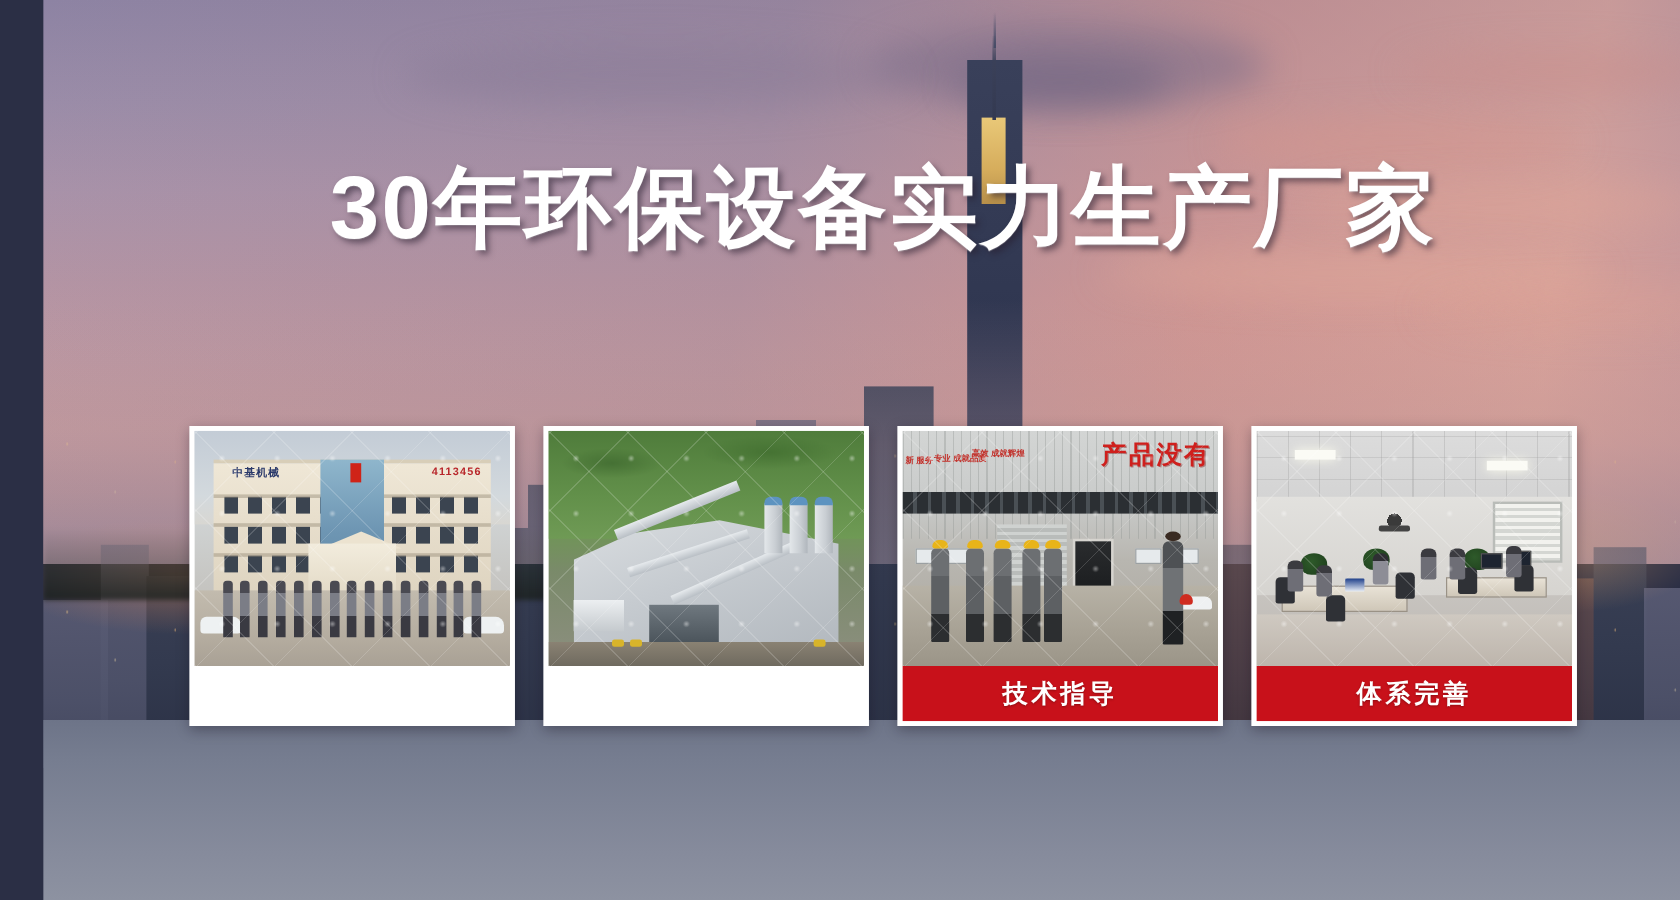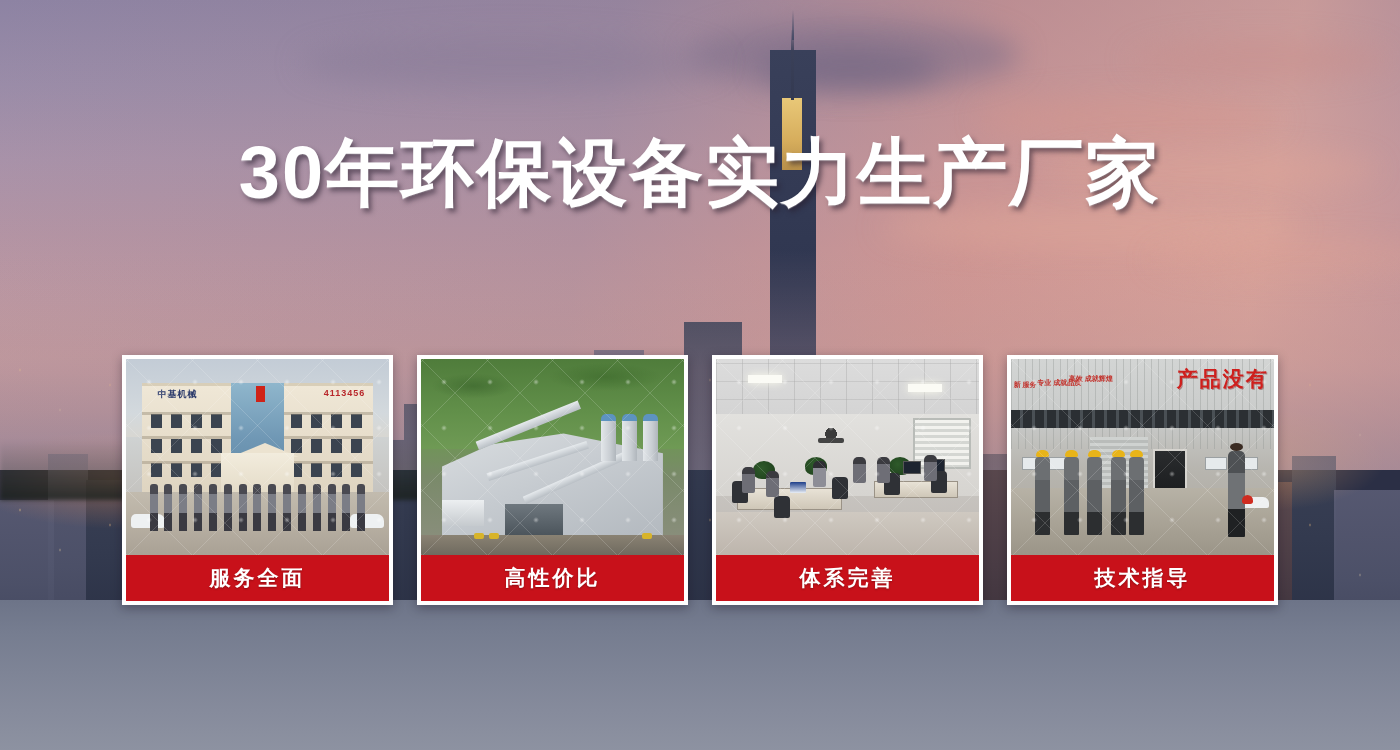--- a/index.html
+++ b/index.html
@@ -4,21 +4,21 @@
 <style>
   * { margin:0; padding:0; box-sizing:border-box; }
   html,body { width:1400px; height:750px; overflow:hidden; }
   body {
     font-family:"Liberation Sans","DejaVu Sans",sans-serif;
     background:#2b2f45;
     position:relative;
   }
 
   
-  .stage { position:absolute; inset:0; overflow:hidden; }
+  .stage { position:absolute; inset:0; overflow:hidden;margin-left:36px; }
 
   .sky {
     position:absolute; left:0; top:0; width:1400px; height:470px;
     background:
       linear-gradient(100deg,
         rgba(128,118,150,0.0) 0%,
         rgba(173,133,140,0.25) 42%,
         rgba(226,150,133,0.55) 68%,
         rgba(236,168,147,0.62) 88%,
         rgba(214,150,142,0.45) 100%),
@@ -411,21 +411,20 @@
             <div class="person"></div>
           <div class="person"></div>
             <div class="person"></div>
             <div class="person"></div>
           <div class="person"></div>
             <div class="person"></div>
             <div class="person"></div>
         </div>
         <div class="mesh"></div>
       </div>
-      <div class="caption">服务全面</div>
     </div>
 
     <div class="card">
       <div class="photo p2">
         <div class="fields"></div>
         <div class="plant"></div>
         <div class="conv cv1"></div>
           <div class="conv cv2"></div>
           <div class="conv cv3"></div>
         <div class="silo s1"></div>
@@ -435,21 +434,51 @@
           <div class="silocap s2"></div>
           <div class="silocap s3"></div>
         <div class="shed sh1"></div>
           <div class="shed sh2"></div>
         <div class="road"></div>
         <div class="exc e1"></div>
           <div class="exc e2"></div>
           <div class="exc e3"></div>
         <div class="mesh"></div>
       </div>
-      <div class="caption">高性价比</div>
+    </div>
+
+    <div class="card">
+      <div class="photo p4">
+        <div class="fwall"></div>
+        <div class="bigtxt">产品没有</div>
+        <div class="slog sl1">新
+服务</div>
+        <div class="slog sl2">专业
+成就品质</div>
+        <div class="slog sl3">高效
+成就辉煌</div>
+        <div class="strip"></div>
+        <div class="rollup"></div>
+        <div class="door"></div>
+        <div class="win4 w1"></div>
+          <div class="win4 w2"></div>
+        <div class="win4 w3"></div>
+          <div class="win4 w4"></div>
+        <div class="yard"></div>
+        <div class="car4"></div>
+        <div class="worker wk1"></div>
+          <div class="worker wk2"></div>
+          <div class="worker wk3"></div>
+        <div class="worker wk4"></div>
+          <div class="worker wk5"></div>
+        <div class="boss"></div>
+        <div class="helmet"></div>
+        <div class="mesh"></div>
+      </div>
+      <div class="caption">技术指导</div>
     </div>
 
     <div class="card">
       <div class="photo p3">
         <div class="ceil"></div>
         <div class="panel pa"></div>
           <div class="panel pb"></div>
         <div class="wall"></div>
         <div class="logo"></div>
         <div class="blind"></div>
@@ -471,45 +500,14 @@
           <div class="pers pr2"></div>
           <div class="pers pr3"></div>
         <div class="pers pr4"></div>
           <div class="pers pr5"></div>
           <div class="pers pr6"></div>
         <div class="mesh"></div>
       </div>
       <div class="caption">体系完善</div>
     </div>
 
-    <div class="card">
-      <div class="photo p4">
-        <div class="fwall"></div>
-        <div class="bigtxt">产品没有</div>
-        <div class="slog sl1">新
-服务</div>
-        <div class="slog sl2">专业
-成就品质</div>
-        <div class="slog sl3">高效
-成就辉煌</div>
-        <div class="strip"></div>
-        <div class="rollup"></div>
-        <div class="door"></div>
-        <div class="win4 w1"></div>
-          <div class="win4 w2"></div>
-        <div class="win4 w3"></div>
-          <div class="win4 w4"></div>
-        <div class="yard"></div>
-        <div class="car4"></div>
-        <div class="worker wk1"></div>
-          <div class="worker wk2"></div>
-          <div class="worker wk3"></div>
-        <div class="worker wk4"></div>
-          <div class="worker wk5"></div>
-        <div class="boss"></div>
-        <div class="helmet"></div>
-        <div class="mesh"></div>
-      </div>
-      <div class="caption">技术指导</div>
-    </div>
-
   </div>
 </div>
 
 </body></html>

